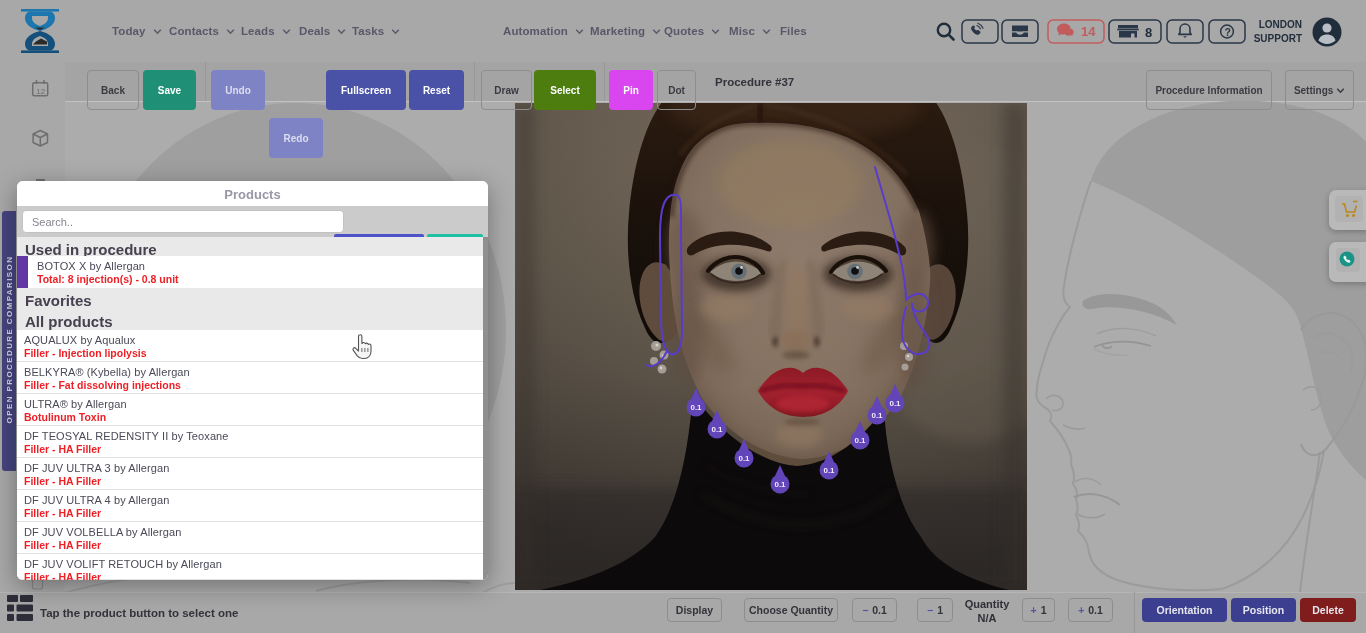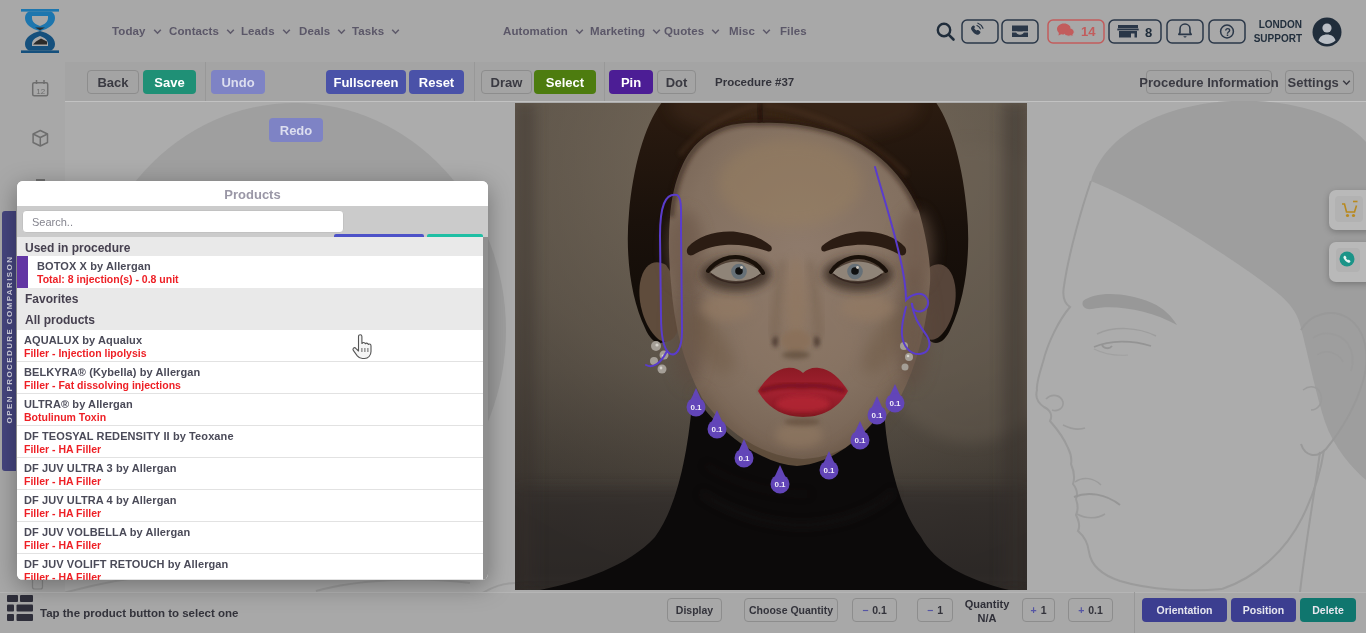--- a/index.html
+++ b/index.html
@@ -10,21 +10,21 @@
 
 #navbar { left:0; top:0; width:1366px; height:62px; background:#a8a8a8; }
 #menu { left:0; top:0; height:62px; width:930px; }
 .mitem { position:absolute; top:25px; display:flex; align-items:center; color:#5b5768; font-size:11.5px; font-weight:bold; letter-spacing:.1px; white-space:nowrap; }
 .mitem .chev { margin-left:7px; width:8px; height:8px; }
 .chev svg { display:block; }
 #whoami { position:absolute; right:64px; top:18px; text-align:right; font-size:10px; font-weight:bold; color:#222f3d; line-height:13.5px; }
 
 
 #toolbar { left:65px; top:62px; width:1301px; height:39px; background:#a4a4a4; }
-.tbtn { position:absolute; top:70px; height:24px; border-radius:4px; font-size:13px; font-weight:bold; white-space:nowrap; display:flex; align-items:center; justify-content:center; color:#fff; }
+.tbtn { position:absolute; top:70px; height:40px; border-radius:4px; font-size:10px; font-weight:bold; white-space:nowrap; display:flex; align-items:center; justify-content:center; color:#fff; }
 .tbtn.outline { border:1px solid #8d8d8d; color:#3a3a42; background:transparent; }
 .tsep { position:absolute; top:0; width:1px; height:39px; background:#989898; }
 
 
 #sidebar { left:0; top:62px; width:65px; height:530px; background:#a8a8a8; }
 
 
 #vtab { left:2px; top:211px; width:14px; height:260px; background:#45457f; border-radius:3px 0 0 3px; }
 #vtab span { position:absolute; left:-116px; top:124px; width:246px; text-align:center; transform:rotate(-90deg); color:#d8d8e6; font-size:8px; font-weight:bold; letter-spacing:1.4px; white-space:nowrap; }
 
@@ -37,23 +37,23 @@
 .bbtn.outline { border:1px solid #8d8d8d; color:#33333b; }
 .bbtn.fill { color:#e7e7ef; }
 #bothint { position:absolute; left:40px; font-size:11.5px; font-weight:bold; color:#33333b; }
 
 
 #panel { left:17px; top:181px; width:471px; height:399px; background:#fff; border-radius:6px; box-shadow:0 6px 24px rgba(0,0,0,.35); overflow:hidden; }
 #phead { position:absolute; left:0; top:0; width:471px; height:25px; text-align:center; font-size:13px; font-weight:bold; color:#9a97a6; line-height:27px; background:#fff; }
 #psearchband { position:absolute; left:0; top:25px; width:471px; height:32px; background:#cbcbcb; }
 #psearch { position:absolute; left:5px; top:4px; width:322px; height:23px; background:#fff; border:1px solid #c2c2c2; border-radius:4px; color:#85858f; font-size:11px; line-height:22px; padding-left:9px; }
 .pbar { position:absolute; bottom:0; height:4px; border-radius:2px 2px 0 0; }
-.psec { position:absolute; left:0; width:466px; background:#e9e9e9; color:#46404f; font-size:12px; font-weight:bold; padding:4px 0 0 8px; }
+.psec { position:absolute; left:0; width:466px; background:#e9e9e9; color:#46404f; font-size:15px; font-weight:bold; padding:4px 0 0 8px; }
 .pitem { position:absolute; left:0; width:466px; background:#fff; border-bottom:1px solid #e2e2e2; }
-.pitem .nm { position:absolute; left:7px; top:4px; font-size:11px; font-weight:bold; color:#4a4a58; letter-spacing:.1px; }
+.pitem .nm { position:absolute; left:7px; top:4px; font-size:11px; font-weight:normal; color:#4a4a58; letter-spacing:.1px; }
 .pitem .sub { position:absolute; left:7px; top:17px; font-size:10.5px; font-weight:bold; color:#ee1f25; }
 #pscroll { position:absolute; right:0; top:56px; width:5px; height:343px; background:#8f8f8f; }
 </style>
 </head>
 <body>
 <div id="stage">
 
   <div id="canvas" class="abs"></div>
   <svg id="sketch" class="abs" style="left:65px;top:101px;" width="1301" height="491" viewBox="0 0 1301 491">
    <g transform="translate(-65,-101)">
@@ -386,21 +386,21 @@
     <div class="tbtn" style="left:143px;width:53px;background:#1f9076;">Save</div>
     <div class="tsep" style="left:205px;top:62px;"></div>
     <div class="tbtn" style="left:211px;width:54px;background:#7e83c5;color:#dcdeef;">Undo</div>
     <div class="tbtn" style="left:269px;width:54px;background:#7e83c5;color:#dcdeef;margin-top:48px;">Redo</div>
     <div class="tbtn" style="left:326px;width:80px;background:#4a52a8;text-align:right;">Fullscreen</div>
     <div class="tbtn" style="left:409px;width:55px;background:#4a52a8;">Reset</div>
     <div class="tsep" style="left:474px;top:62px;"></div>
     <div class="tbtn outline" style="left:481px;width:51px;">Draw</div>
     <div class="tbtn" style="left:534px;width:62px;background:#4d7c0f;">Select</div>
     <div class="tsep" style="left:604px;top:62px;"></div>
-    <div class="tbtn" style="left:609px;width:44px;background:#4c1d95;">Pin</div>
+    <div class="tbtn" style="left:609px;width:44px;background:#d946ef;">Pin</div>
     <div class="tbtn outline" style="left:657px;width:39px;">Dot</div>
     <div class="abs" style="left:715px;top:76px;font-size:11.5px;font-weight:bold;color:#33333b;">Procedure #37</div>
     <div class="tbtn outline" style="left:1146px;width:126px;">Procedure Information</div>
     <div class="tbtn outline" style="left:1285px;width:69px;">Settings&nbsp;<svg width="9" height="9" viewBox="0 0 9 9">
           <path d="M1.2 2.8 L4.5 6.2 L7.8 2.8" fill="none" stroke="#3a3a42" stroke-width="1.5"></path>
         </svg></div>
   </div>
 
   <div id="sidebar" class="abs"></div>
   <svg id="sideicons" class="abs" style="left:0px;top:62px;" width="65" height="530" viewBox="0 0 65 530">
@@ -441,21 +441,21 @@
     <div class="bbtn outline" style="left:667px;top:598px;width:55px;">Display</div>
     <div class="bbtn outline" style="left:744px;top:598px;width:94px;">Choose Quantity</div>
     <div class="bbtn outline" style="left:852px;top:598px;width:45px;"><span style="color:#5555a5;font-weight:bold;margin-right:4px;">−</span>0.1</div>
     <div class="bbtn outline" style="left:917px;top:598px;width:36px;"><span style="color:#5555a5;font-weight:bold;margin-right:4px;">−</span>1</div>
     <div class="abs" style="left:958px;top:597px;width:58px;text-align:center;font-size:11px;font-weight:bold;color:#2f2f38;line-height:14px;">Quantity<br>N/A</div>
     <div class="bbtn outline" style="left:1022px;top:598px;width:33px;"><span style="color:#5555a5;font-weight:bold;margin-right:4px;">+</span>1</div>
     <div class="bbtn outline" style="left:1068px;top:598px;width:45px;"><span style="color:#5555a5;font-weight:bold;margin-right:4px;">+</span>0.1</div>
     <div class="abs" style="left:1134px;top:592px;width:1px;height:41px;background:#989898;"></div>
     <div class="bbtn fill" style="left:1142px;top:598px;width:85px;background:#3c3e90;">Orientation</div>
     <div class="bbtn fill" style="left:1231px;top:598px;width:65px;background:#3c3e90;">Position</div>
-    <div class="bbtn fill" style="left:1300px;top:598px;width:56px;background:#0f766e;">Delete</div>
+    <div class="bbtn fill" style="left:1300px;top:598px;width:56px;background:#7f1d1d;">Delete</div>
   </div>
 
   <div class="abs" style="left:1329px;top:190px;width:45px;height:40px;background:#b9b9b9;border-radius:7px;box-shadow:0 2px 6px rgba(0,0,0,.25);"></div>
   <svg class="abs" style="left:1335px;top:196px;" width="28" height="26" viewBox="0 0 28 26" id="carticon">
     <rect x="0" y="0" width="28" height="26" rx="4" fill="#b2b2b2"></rect>
     <g stroke="#b8891f" stroke-width="1.6" fill="none">
       <path d="M 7 8 L 9.5 8 L 11.5 16 L 19.5 16 L 21.5 9.5"></path>
       <path d="M 18 5.5 L 22.5 5.5"></path>
     </g>
     <circle cx="12.5" cy="19.5" r="1.6" fill="#b8891f"></circle>

